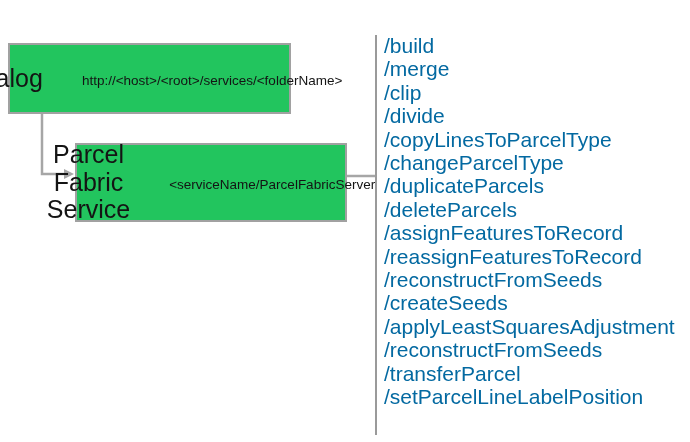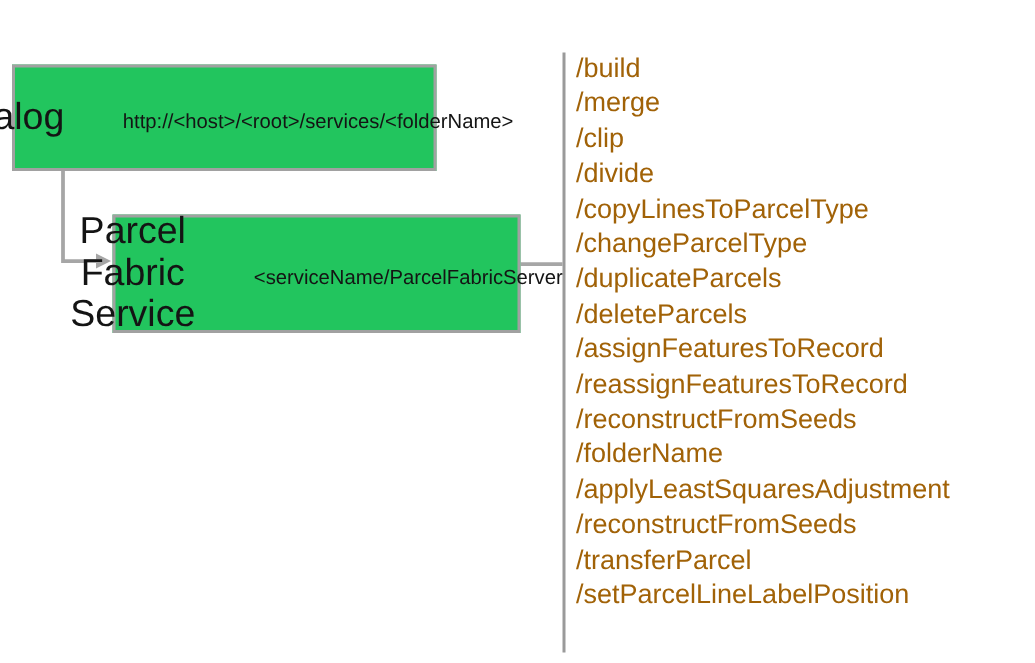--- a/index.html
+++ b/index.html
@@ -61,23 +61,23 @@
   }
   .endpoint-list {
     position: absolute;
     left: 384px;
     top: 34px;
     margin: 0;
     padding: 0;
     list-style: none;
   }
   .endpoint-list li {
-    font-size: 18px;
+    font-size: 21px;
     line-height: 23.4px;
-    color: #a16207;
+    color: #0369a1;
     white-space: nowrap;
   }
 </style>
 </head>
 <body>
 
 <div class="canvas">
 
   <svg class="connector-layer" width="690" height="442" viewBox="0 0 690 442" xmlns="http://www.w3.org/2000/svg">
 
@@ -116,21 +116,21 @@
       <li>/duplicateParcels</li>
 
       <li>/deleteParcels</li>
 
       <li>/assignFeaturesToRecord</li>
 
       <li>/reassignFeaturesToRecord</li>
 
       <li>/reconstructFromSeeds</li>
 
-      <li>/folderName</li>
+      <li>/createSeeds</li>
 
 
       <li>/applyLeastSquaresAdjustment</li>
 
       <li>/reconstructFromSeeds</li>
 
       <li>/transferParcel</li>
 
       <li>/setParcelLineLabelPosition</li>
     </ul>

